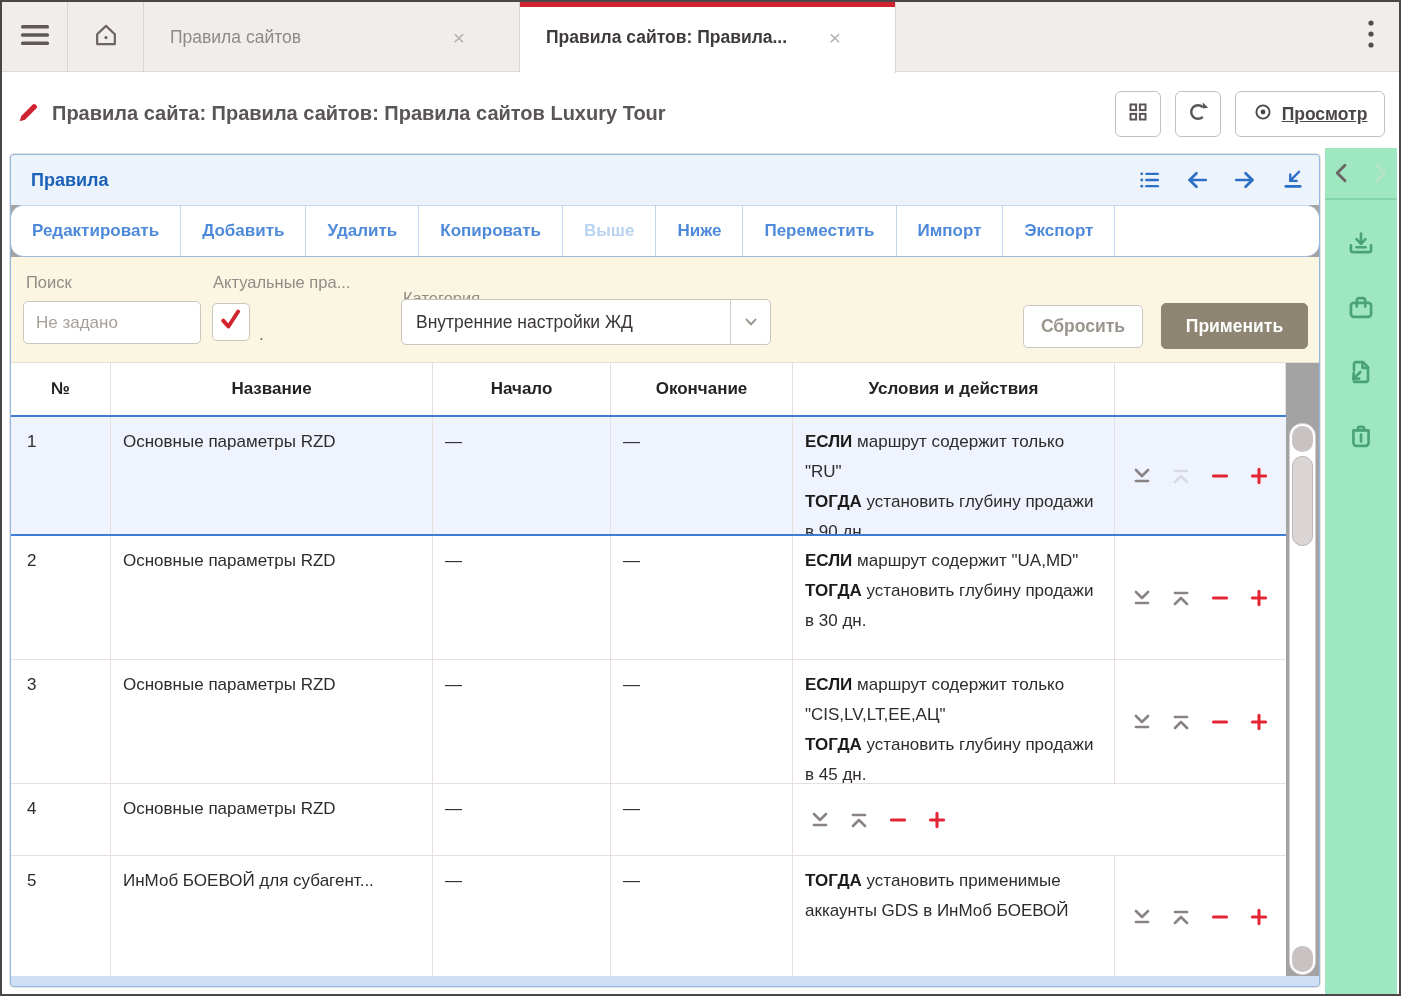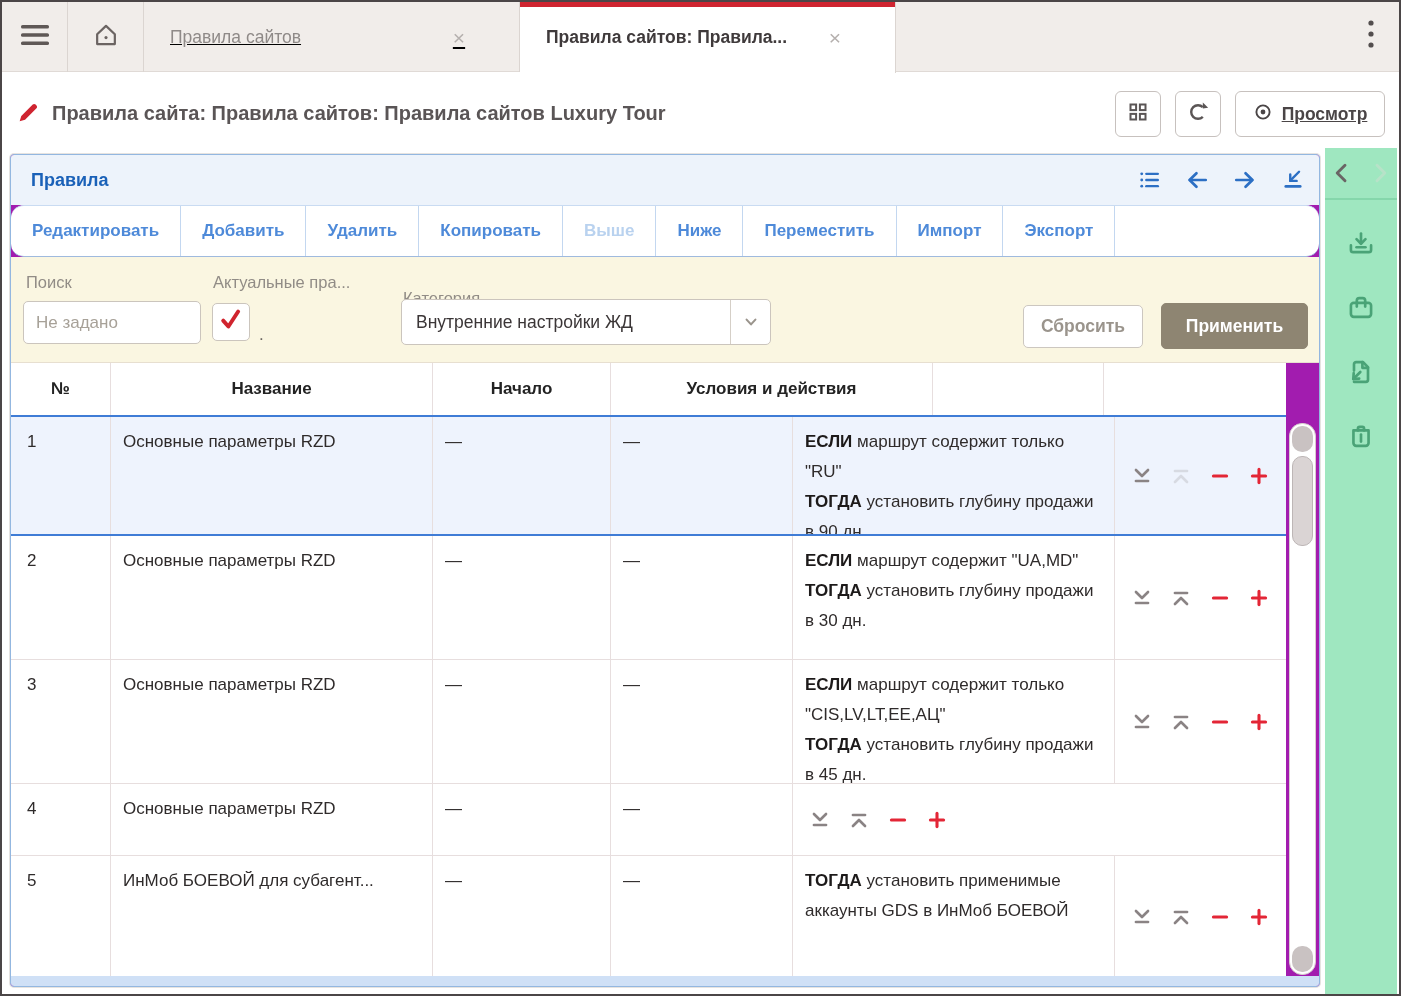--- a/index.html
+++ b/index.html
@@ -5,39 +5,39 @@
   * { box-sizing: border-box; }
   html,body { margin:0; padding:0; background:#ffffff; font-family:"Liberation Sans", sans-serif; }
   .window { position:relative; width:1401px; height:996px; border:2px solid #4b4647; background:#ffffff; overflow:hidden; }
 
   
   .tabbar { position:absolute; left:0; top:0; width:1397px; height:70px; background:#f1edea; border-bottom:1px solid #e0dad6; }
   .tab-iconbtn { position:absolute; top:0; height:70px; display:flex; align-items:center; justify-content:center; border-right:1px solid #dbd5d1; cursor:pointer; }
   .hamburger-btn { left:0; width:66px; }
   .home-btn { left:66px; width:76px; }
   .tab { position:absolute; top:0; height:70px; display:flex; align-items:center; }
-  .tab-inactive { left:142px; width:376px; border-right:1px solid #dbd5d1;text-decoration:underline; }
+  .tab-inactive { left:142px; width:376px; border-right:1px solid #dbd5d1; }
   .tab-inactive .tab-label { color:#8f8a88; font-size:17.5px; padding-left:26px; width:300px; white-space:nowrap; overflow:hidden; }
   .tab-active { left:518px; width:376px; height:71px; background:#ffffff; border-right:1px solid #dbd5d1; }
   .tab-active::before { content:""; position:absolute; left:0; top:0; width:100%; height:5px; background:#cf2430; }
   .tab-active .tab-label { color:#3f3a3b; font-size:17.5px; font-weight:bold; padding-left:26px; width:300px; white-space:nowrap; overflow:hidden; }
   .tab-close { font-size:21px; color:#b5b0ae; width:30px; text-align:center; cursor:pointer; line-height:1; }
   .kebab-btn { position:absolute; right:8px; top:15px; width:40px; height:40px; display:flex; align-items:center; justify-content:center; cursor:pointer; }
 
   
   .titlebar { position:absolute; left:0; top:71px; width:1397px; height:81px; background:#ffffff; }
   .page-title-wrap { position:absolute; left:16px; top:0; height:81px; display:flex; align-items:center; gap:12px; }
   .page-title { font-size:20px; font-weight:bold; color:#5a5556; }
   .hbtn { position:absolute; top:18px; height:46px; background:#fff; border:1px solid #c7c1be; border-radius:6px; display:flex; align-items:center; justify-content:center; gap:9px; cursor:pointer; }
   .hbtn-grid { left:1113px; width:46px; }
   .hbtn-refresh { left:1173px; width:46px; }
   .hbtn-preview { left:1233px; width:150px; font-size:17.5px; font-weight:bold; color:#4a4546;text-decoration:underline; }
 
   
-  .panel { position:absolute; left:8px; top:152px; width:1310px; height:833px; border:1px solid #93b7e0; border-radius:4px; background:#a21caf; box-shadow:0 0 0 1px #e6e3e0; overflow:hidden; }
+  .panel { position:absolute; left:8px; top:152px; width:1310px; height:833px; border:1px solid #93b7e0; border-radius:4px; background:#a3a3a3; box-shadow:0 0 0 1px #e6e3e0; overflow:hidden; }
   .panel-header { position:relative; height:50px; background:#edf3fb; display:flex; align-items:center; }
   .panel-title { color:#1a61b8; font-size:18px; font-weight:bold; padding-left:20px; }
   .panel-header-icons { position:absolute; right:14px; top:0; height:50px; display:flex; align-items:center; gap:24px; }
   .ph-icon { width:24px; height:24px; display:flex; align-items:center; justify-content:center; cursor:pointer; }
 
   .toolbar { height:52px; background:#ffffff; border-top:1px solid #c9dbf2; border-bottom:1px solid #9fbade; display:flex; align-items:stretch;border-radius:13px; }
   .tb-btn { display:flex; align-items:center; padding:0 21px; font-size:17px; font-weight:bold; color:#4e8ad9; border-right:1px solid #c3d7f0; cursor:pointer; white-space:nowrap; }
   .tb-btn.disabled { color:#b9d2ef; cursor:default; }
 
   .filterbar { position:relative; height:106px; background:#faf6e1; border-bottom:1px solid #e7dfd0; }
@@ -242,20 +242,21 @@
         </span>
       </div>
       <div class="reset-btn">Сбросить</div>
       <div class="apply-btn">Применить</div>
     </div>
 
     <div class="thead">
       <div class="th col-num">№</div>
       <div class="th col-name">Название</div>
       <div class="th col-start">Начало</div>
+      <div class="th col-end">Окончание</div>
       <div class="th col-cond">Условия и действия</div>
       <div class="th col-act"></div>
     </div>
 
     <div class="trow selected" style="height:121px;">
       <div class="td col-num">1</div>
       <div class="td col-name">Основные параметры RZD</div>
       <div class="td col-start">—</div>
       <div class="td col-end">—</div>
       <div class="td col-cond">

